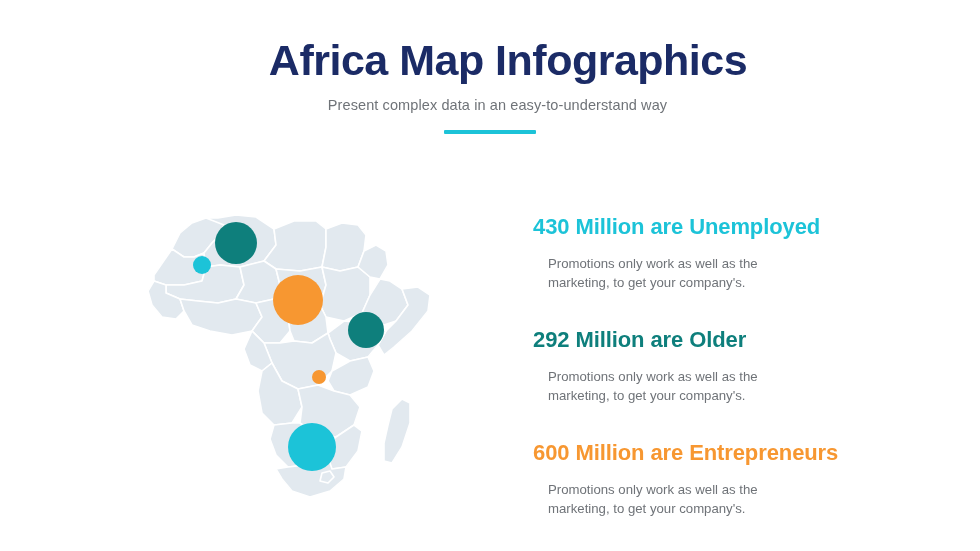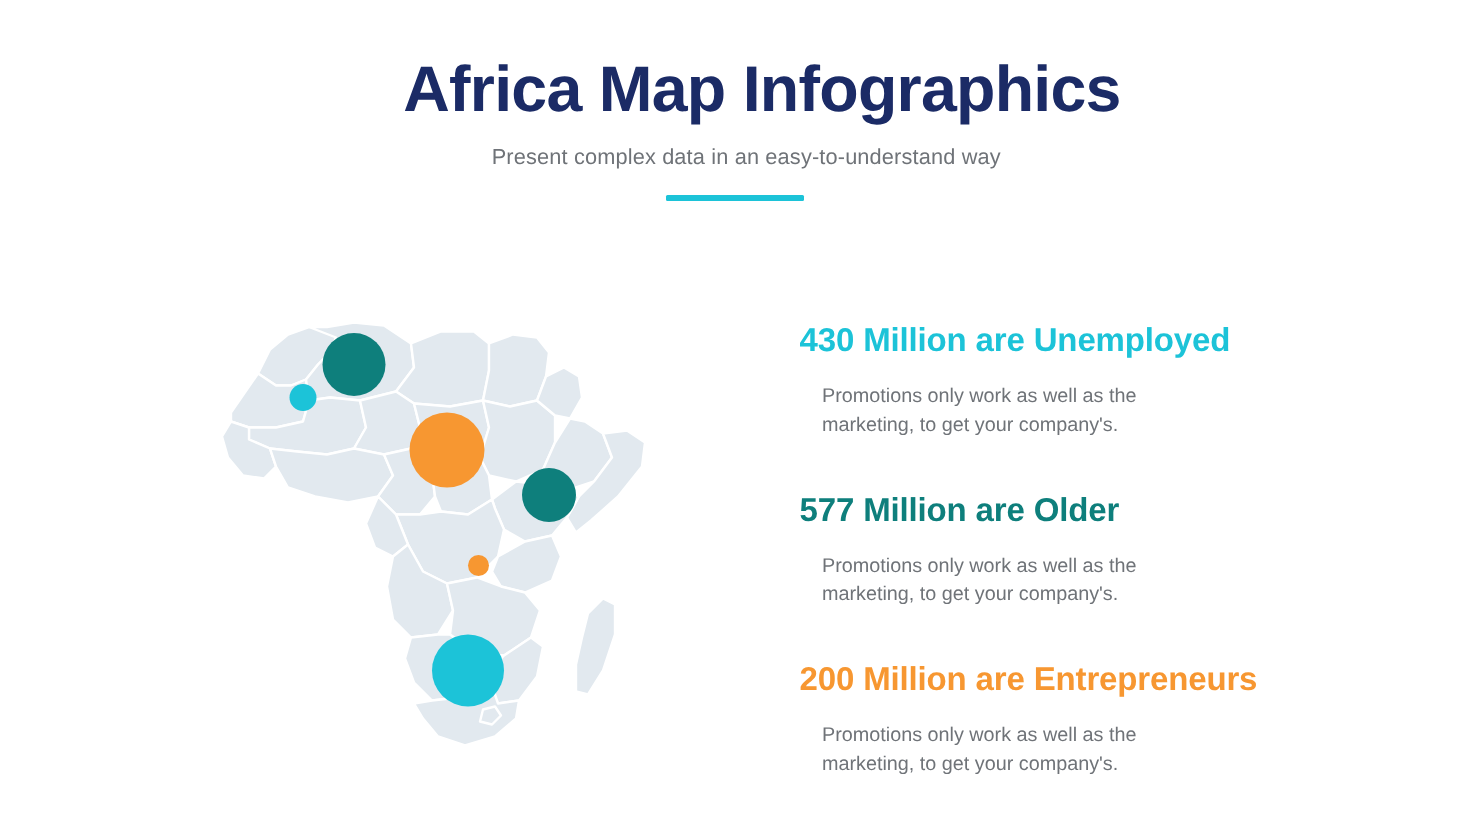--- a/index.html
+++ b/index.html
@@ -181,24 +181,24 @@
   </div>
 
   <div class="stats">
 
     <div class="stat-block">
       <div class="stat-heading" style="color:#1CC3D8">430 Million are Unemployed</div>
       <p class="stat-body">Promotions only work as well as the marketing, to get your company's.</p>
     </div>
 
     <div class="stat-block">
-      <div class="stat-heading" style="color:#0E7F7C">577 Million are Older</div>
+      <div class="stat-heading" style="color:#0E7F7C">292 Million are Older</div>
       <p class="stat-body">Promotions only work as well as the marketing, to get your company's.</p>
     </div>
 
     <div class="stat-block">
-      <div class="stat-heading" style="color:#F79731">200 Million are Entrepreneurs</div>
+      <div class="stat-heading" style="color:#F79731">600 Million are Entrepreneurs</div>
       <p class="stat-body">Promotions only work as well as the marketing, to get your company's.</p>
     </div>
 
   </div>
 
 </div>
 
 </body></html>

